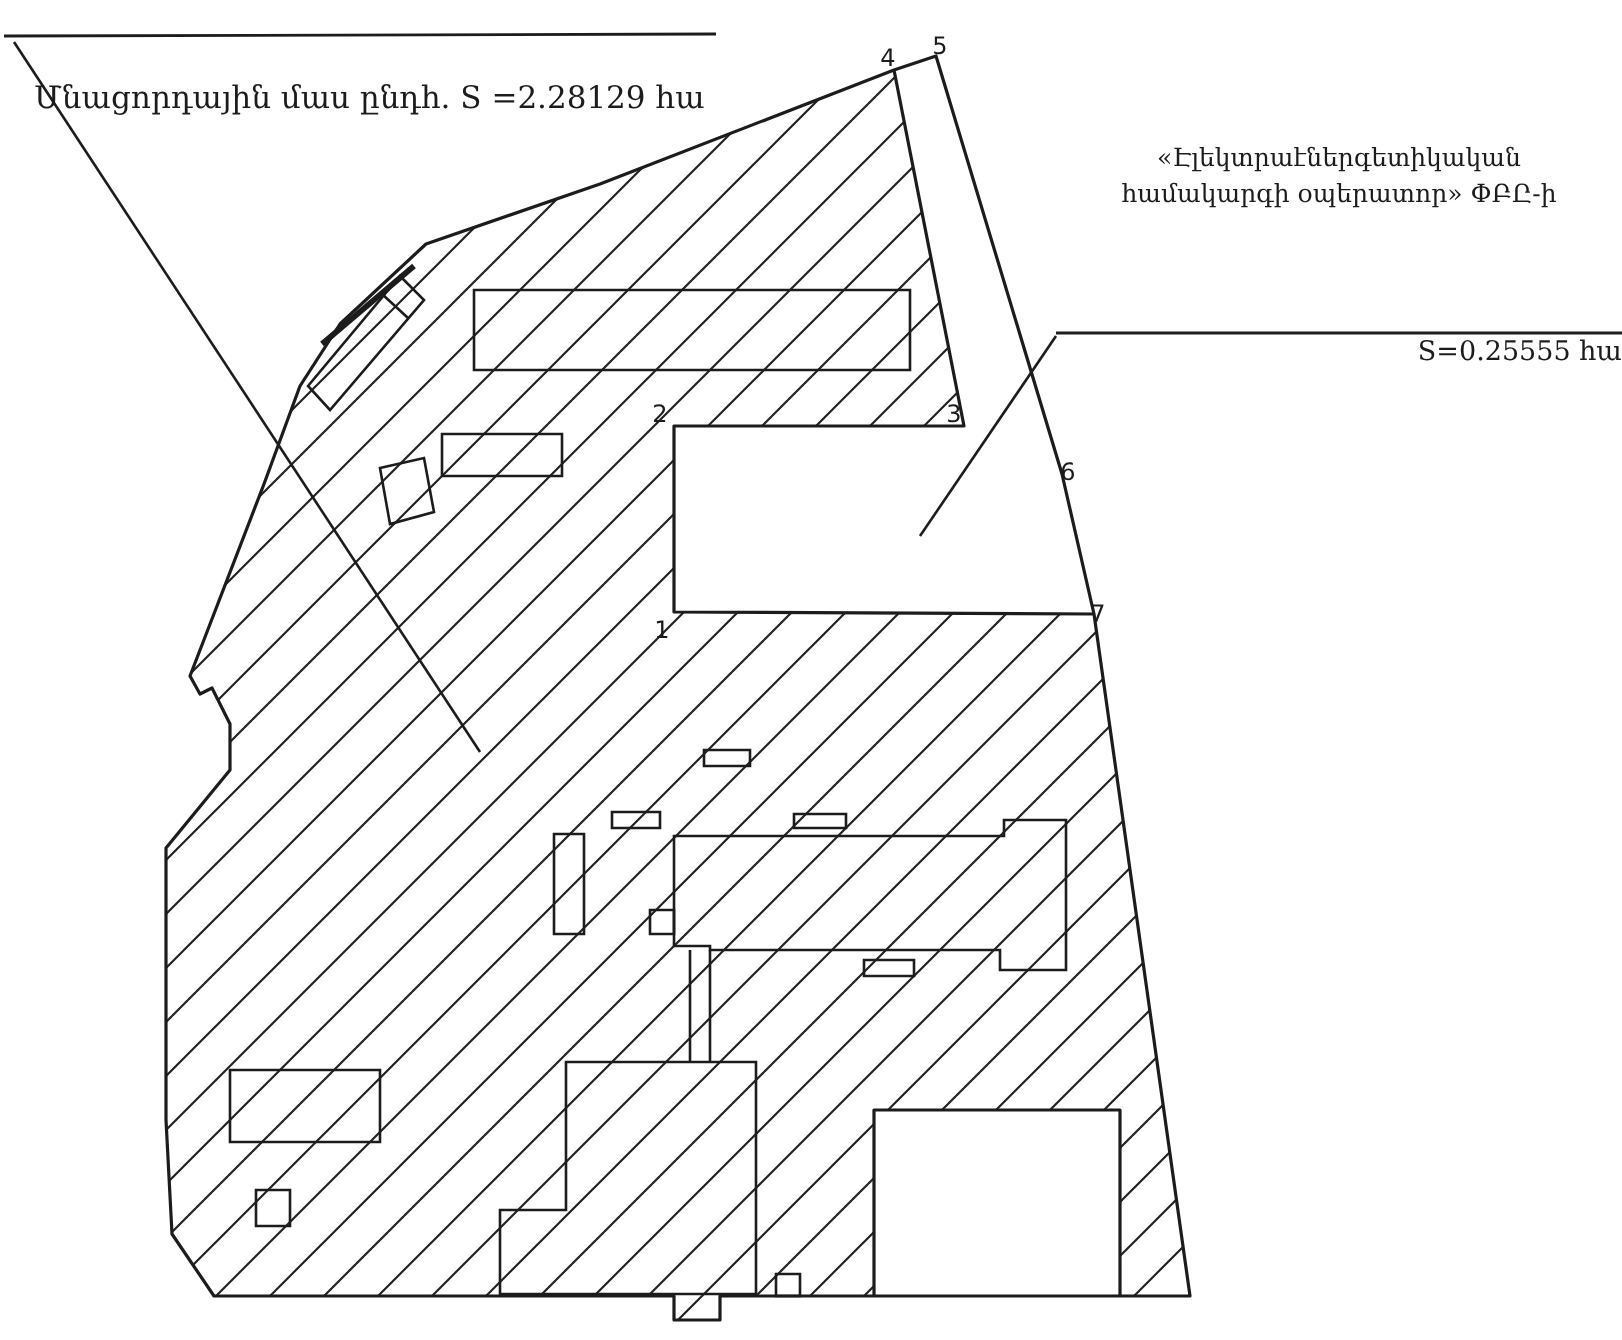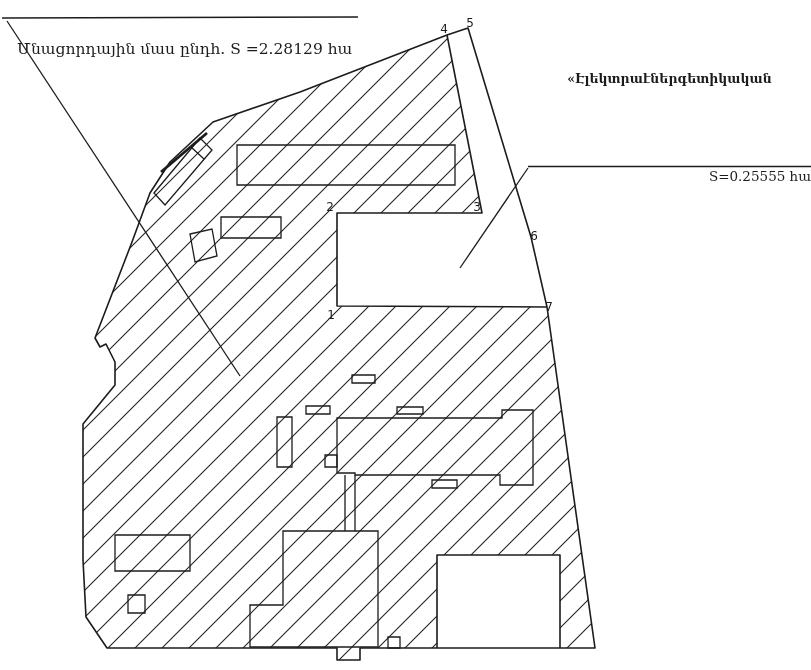--- a/index.html
+++ b/index.html
@@ -12,21 +12,21 @@
     overflow:hidden;
   }
   .plan-svg{position:absolute;left:0;top:0;}
   .residual-label{
     position:absolute;left:2px;top:0px;width:356px;
     padding-left:15px;box-sizing:border-box;
     font-size:15.5px;line-height:18px;white-space:nowrap;margin-top:40px;
   }
   .invested-label{
     position:absolute;left:528px;top:70px;width:283px;
-    text-align:center;font-size:12.5px;line-height:17.5px;font-weight:bold;
+    text-align:center;font-size:12.5px;line-height:17.5px;
   }
   .invested-area{
     position:absolute;left:528px;top:168px;width:283px;
     text-align:right;font-size:13.5px;line-height:16px;
   }
   .pt{font-family:"DejaVu Sans","Liberation Sans",sans-serif;font-size:12px;fill:#1c1c1c;}
 </style>
 </head>
 <body>
 
@@ -81,16 +81,17 @@
       <text class="pt" x="470" y="27">5</text>
       <text class="pt" x="534" y="240">6</text>
       <text class="pt" x="549" y="311">7</text>
     </g>
   </svg>
 
   <div class="residual-label">Մնացորդային մաս ընդհ. S =2.28129 հա</div>
 
   <div class="invested-label">
     <div>«Էլեկտրաէներգետիկական</div>
+    <div>համակարգի օպերատոր» ՓԲԸ-ի</div>
   </div>
   <div class="invested-area">S=0.25555 հա</div>
 
 </div>
 
 </body></html>

